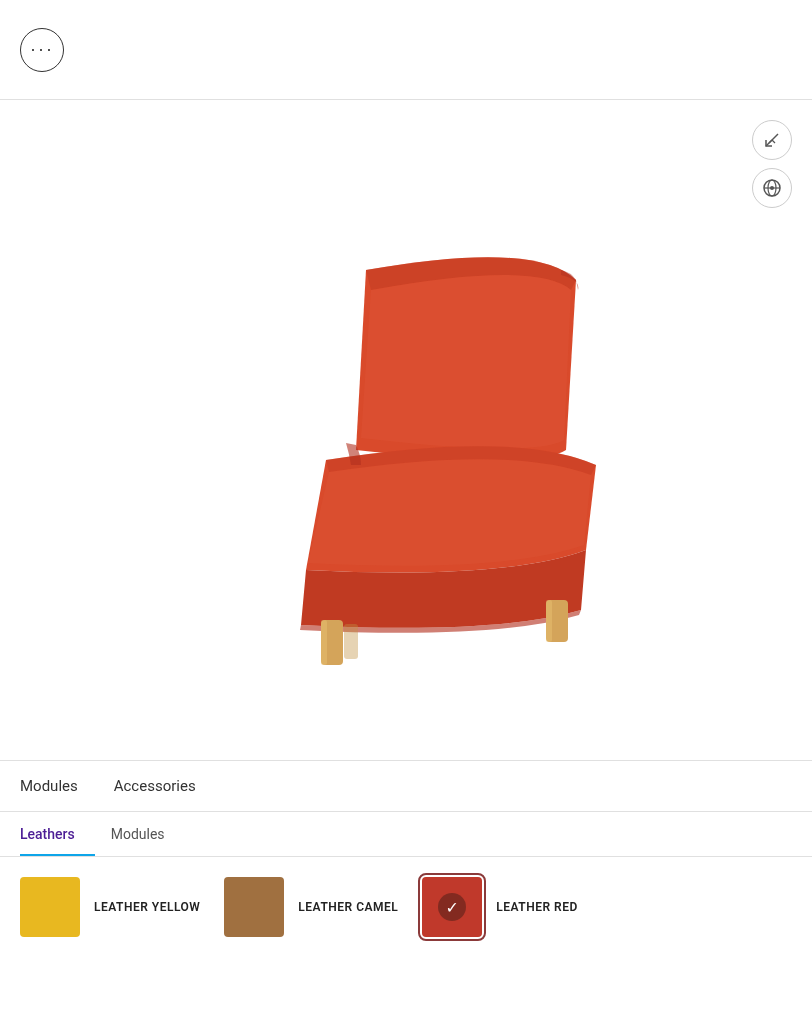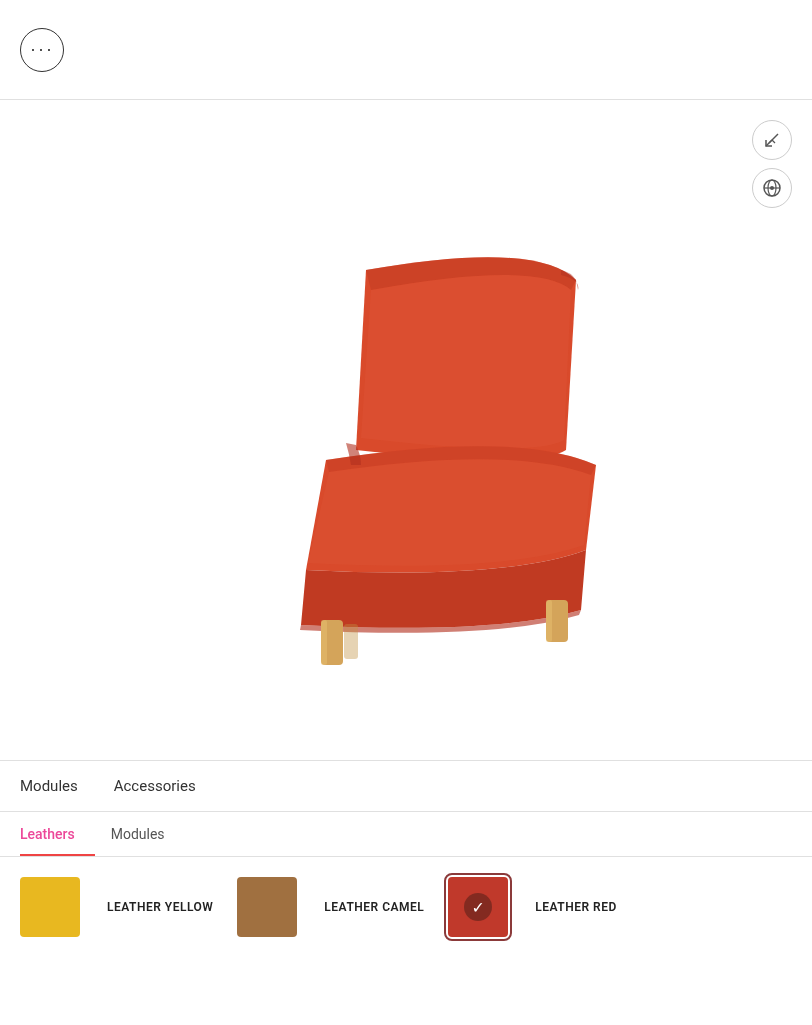--- a/index.html
+++ b/index.html
@@ -133,37 +133,37 @@
       cursor: pointer;
       border-bottom: 2px solid transparent;
       background: none;
       border-top: none;
       border-left: none;
       border-right: none;
       font-family: inherit;
     }
 
     .sub-tab.active {
-      border-bottom: 2px solid #ef4444;
-      color: #ec4899;
+      border-bottom: 2px solid #0ea5e9;
+      color: #4c1d95;
       font-weight: 500;
     }
 
     
     .swatches-row {
       display: flex;
       align-items: center;
       padding: 20px 20px;
       gap: 24px;
     }
 
     .swatch-item {
       display: flex;
       align-items: center;
-      gap: 27px;
+      gap: 14px;
       cursor: pointer;
     }
 
     .swatch-box {
       width: 60px;
       height: 60px;
       border-radius: 4px;
       position: relative;
       display: flex;
       align-items: center;

